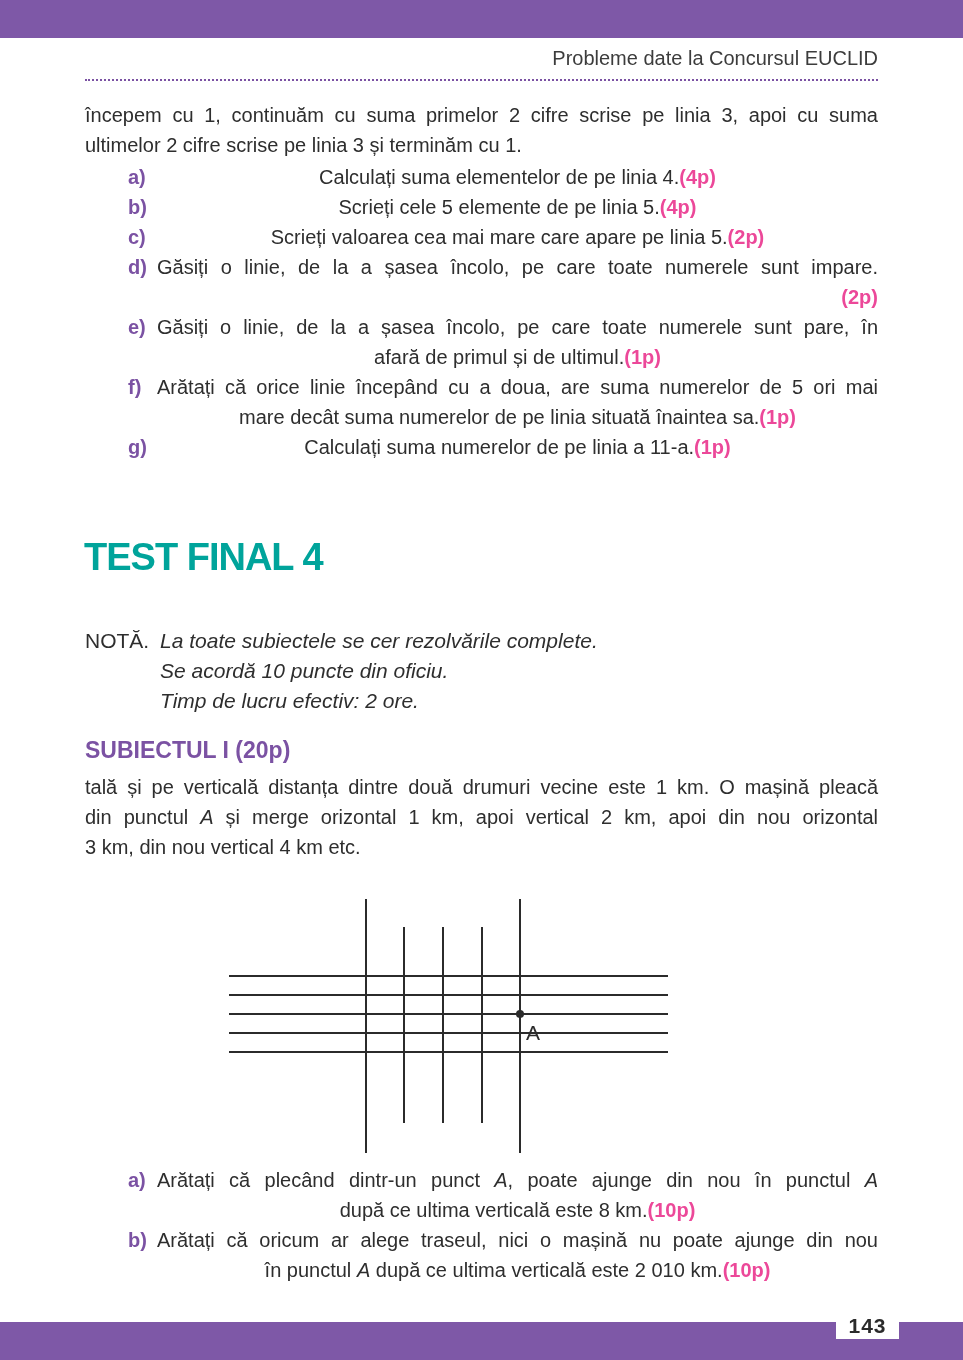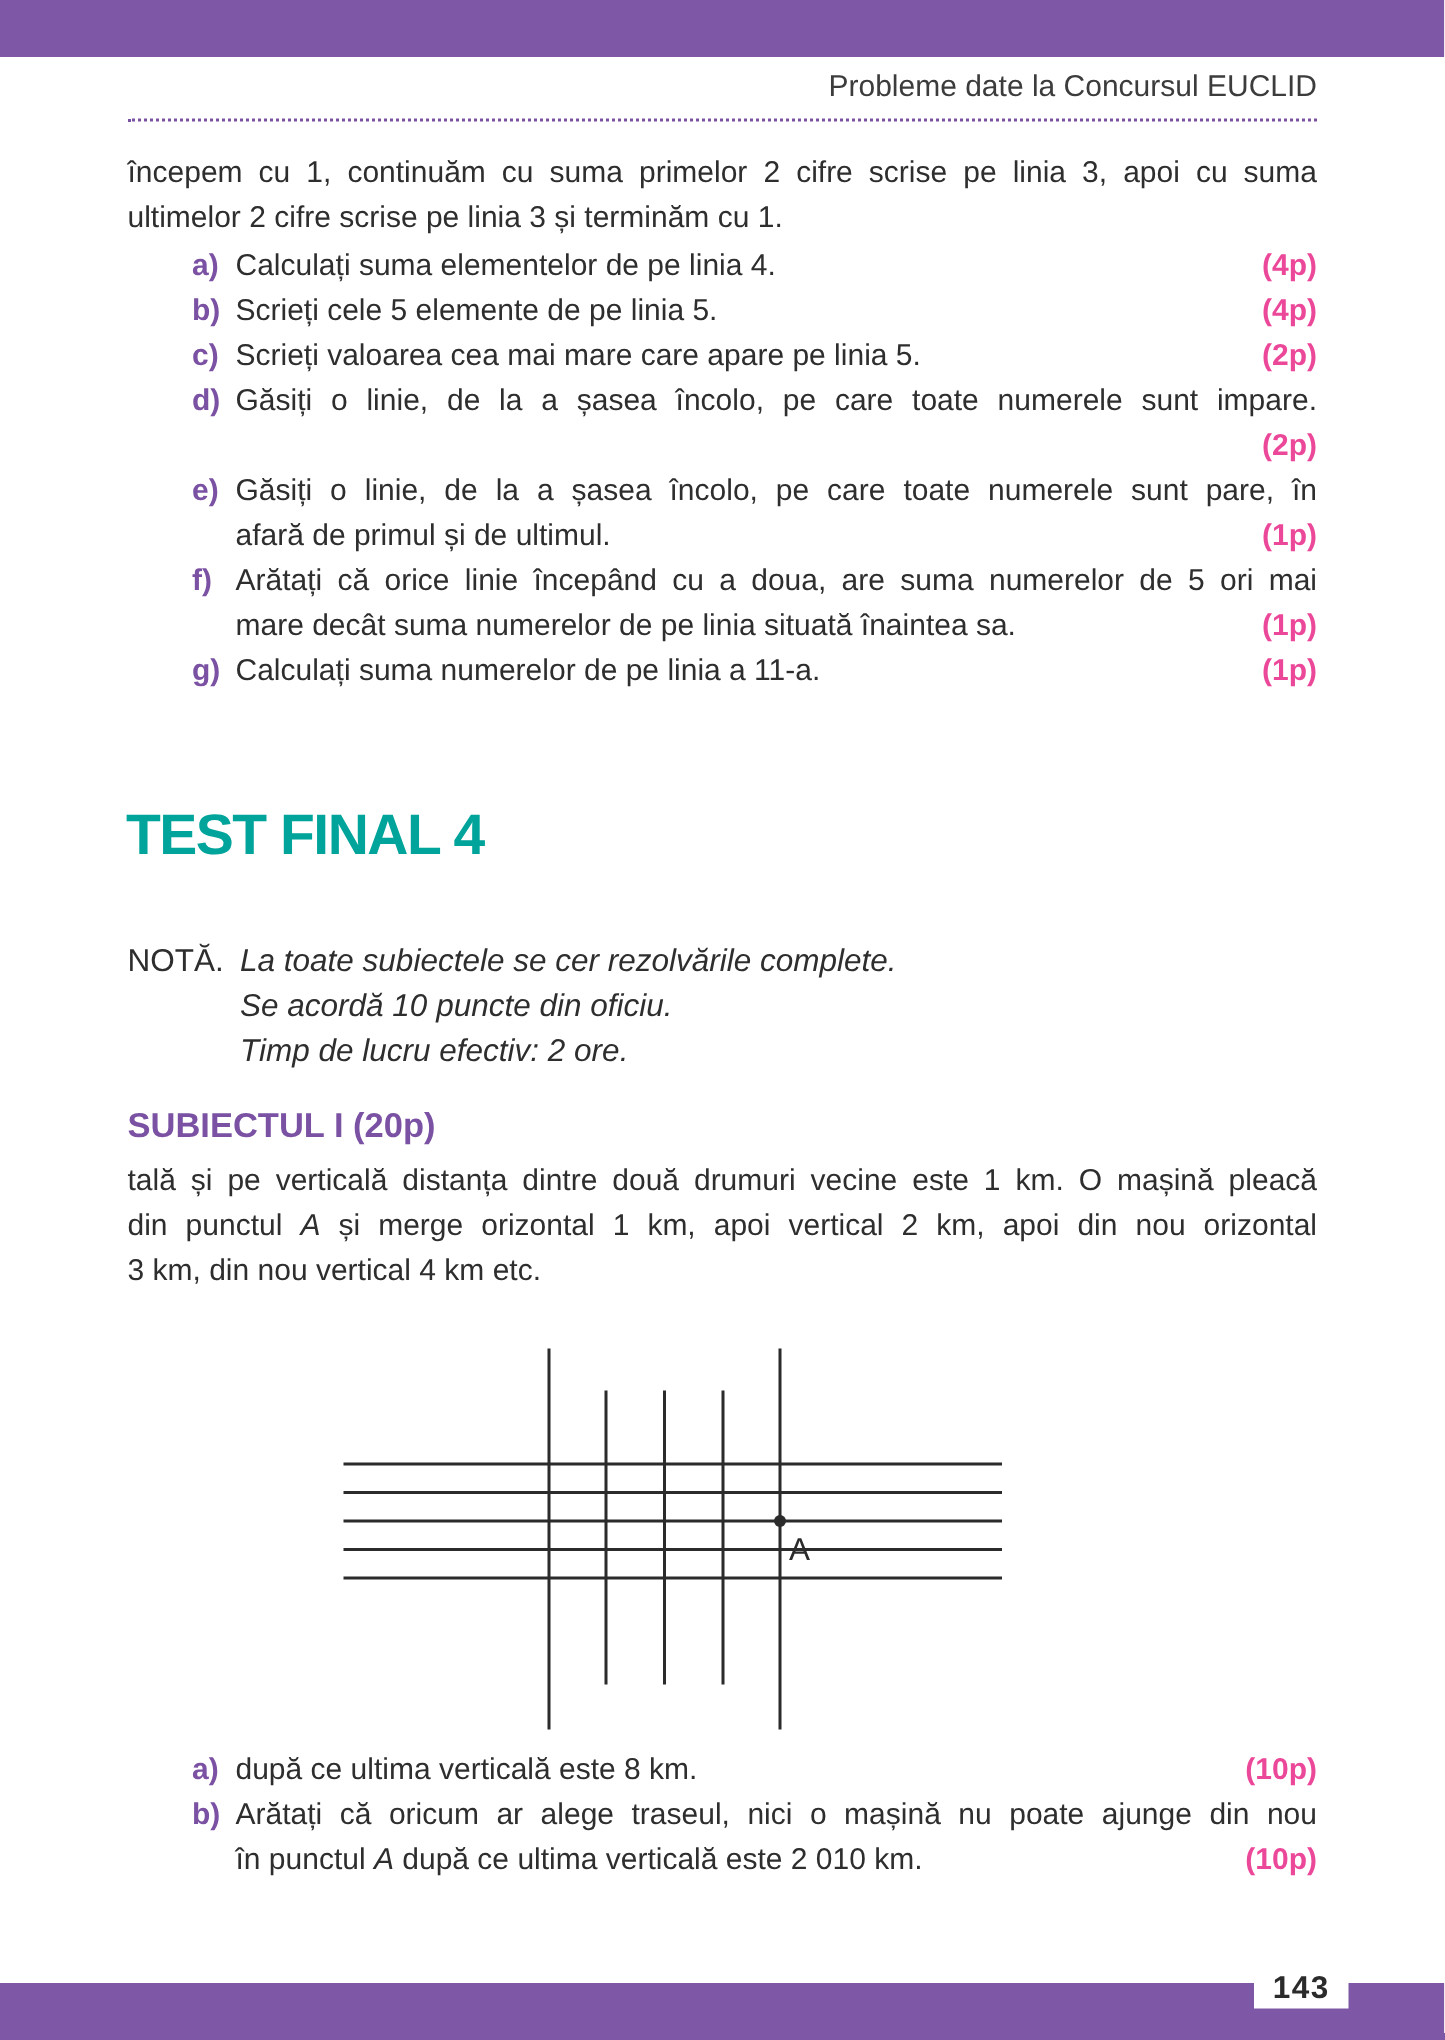--- a/index.html
+++ b/index.html
@@ -21,21 +21,21 @@
 
   .header-title{position:absolute;left:85px;top:47px;width:793px;text-align:right;
                 font-size:20px;color:#3c3c3c;}
   .dotted-rule{position:absolute;left:85px;top:79px;width:793px;height:0;
                border-top:2px dotted var(--purple);}
 
   .col{position:absolute;left:85px;width:793px;font-size:20px;line-height:30px;color:var(--ink);}
 
   .just{text-align:justify;text-align-last:justify;}
   .line{min-height:30px;}
-  .flexline{display:flex;justify-content:space-between;align-items:baseline;}
+  .flexline{display:flex;justify-content:center;align-items:baseline;}
   .pts{font-weight:bold;color:#ec4899;white-space:nowrap;}
   .ptsline{text-align:right;}
   .it{font-style:italic;}
 
   .item{position:relative;padding-left:72px;}
   .marker{position:absolute;left:43px;top:0;width:26px;font-weight:bold;color:var(--purple);}
 
   .test-heading{position:absolute;left:84px;top:536px;font-size:38px;font-weight:bold;
                 letter-spacing:-1px;color:var(--teal);}
 
@@ -153,20 +153,21 @@
       <line x1="482" y1="42" x2="482" y2="238" stroke="#2b2b2b" stroke-width="2"></line>
       <line x1="520" y1="14" x2="520" y2="268" stroke="#2b2b2b" stroke-width="2"></line>
       <circle cx="520" cy="129" r="4" fill="#2b2b2b"></circle>
       <text x="526" y="155" fill="#2b2b2b" font-size="21" font-family="Liberation Sans, DejaVu Sans, sans-serif">A</text>
     </svg>
 
   <div class="col" style="top:1165px">
 
     <div class="item">
       <span class="marker">a)</span>
+      <div class="line just"><span>Arătați că plecând dintr-un punct </span><span class="it">A</span><span>, poate ajunge din nou în punctul </span><span class="it">A</span></div>
       <div class="line flexline">
         <span>după ce ultima verticală este 8 km.</span>
         <span class="pts">(10p)</span>
       </div>
     </div>
 
     <div class="item">
       <span class="marker">b)</span>
       <div class="line just">Arătați că oricum ar alege traseul, nici o mașină nu poate ajunge din nou</div>
       <div class="line flexline">

